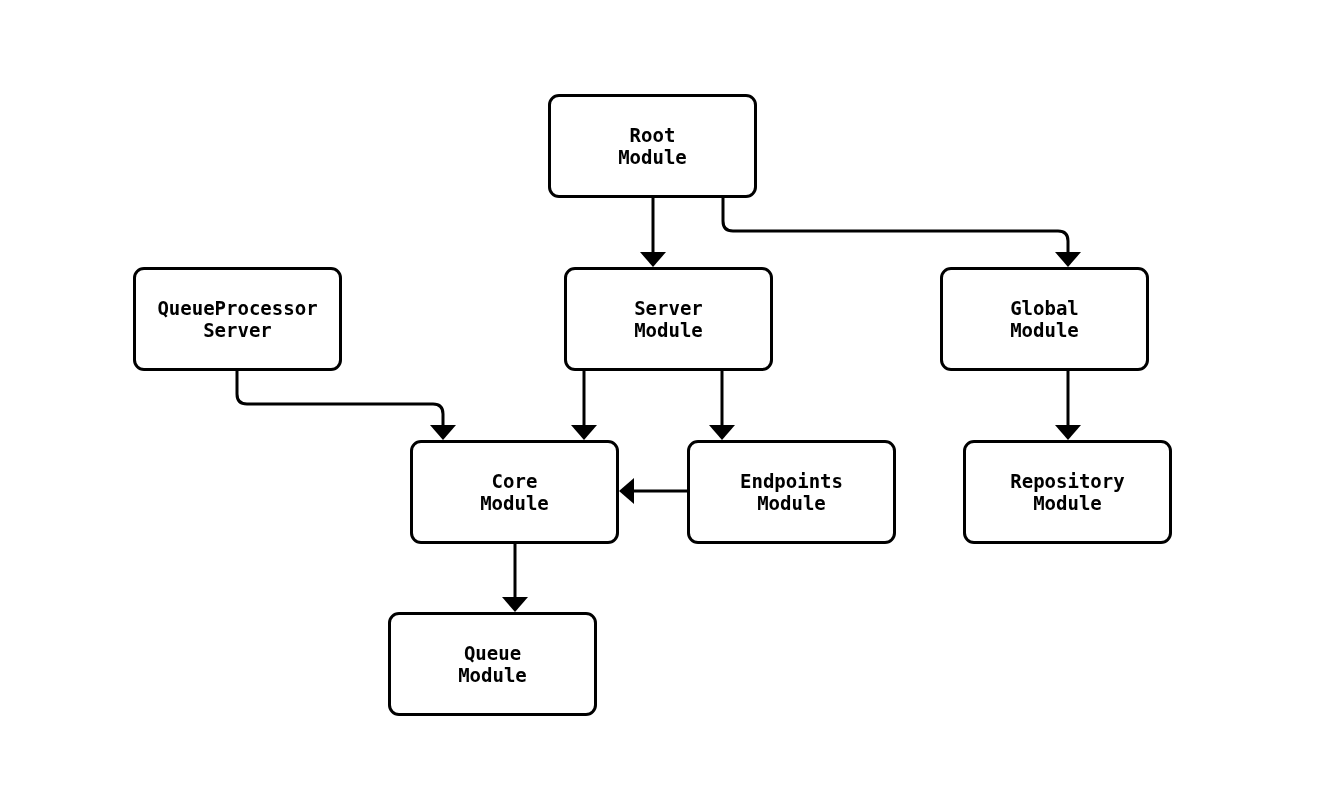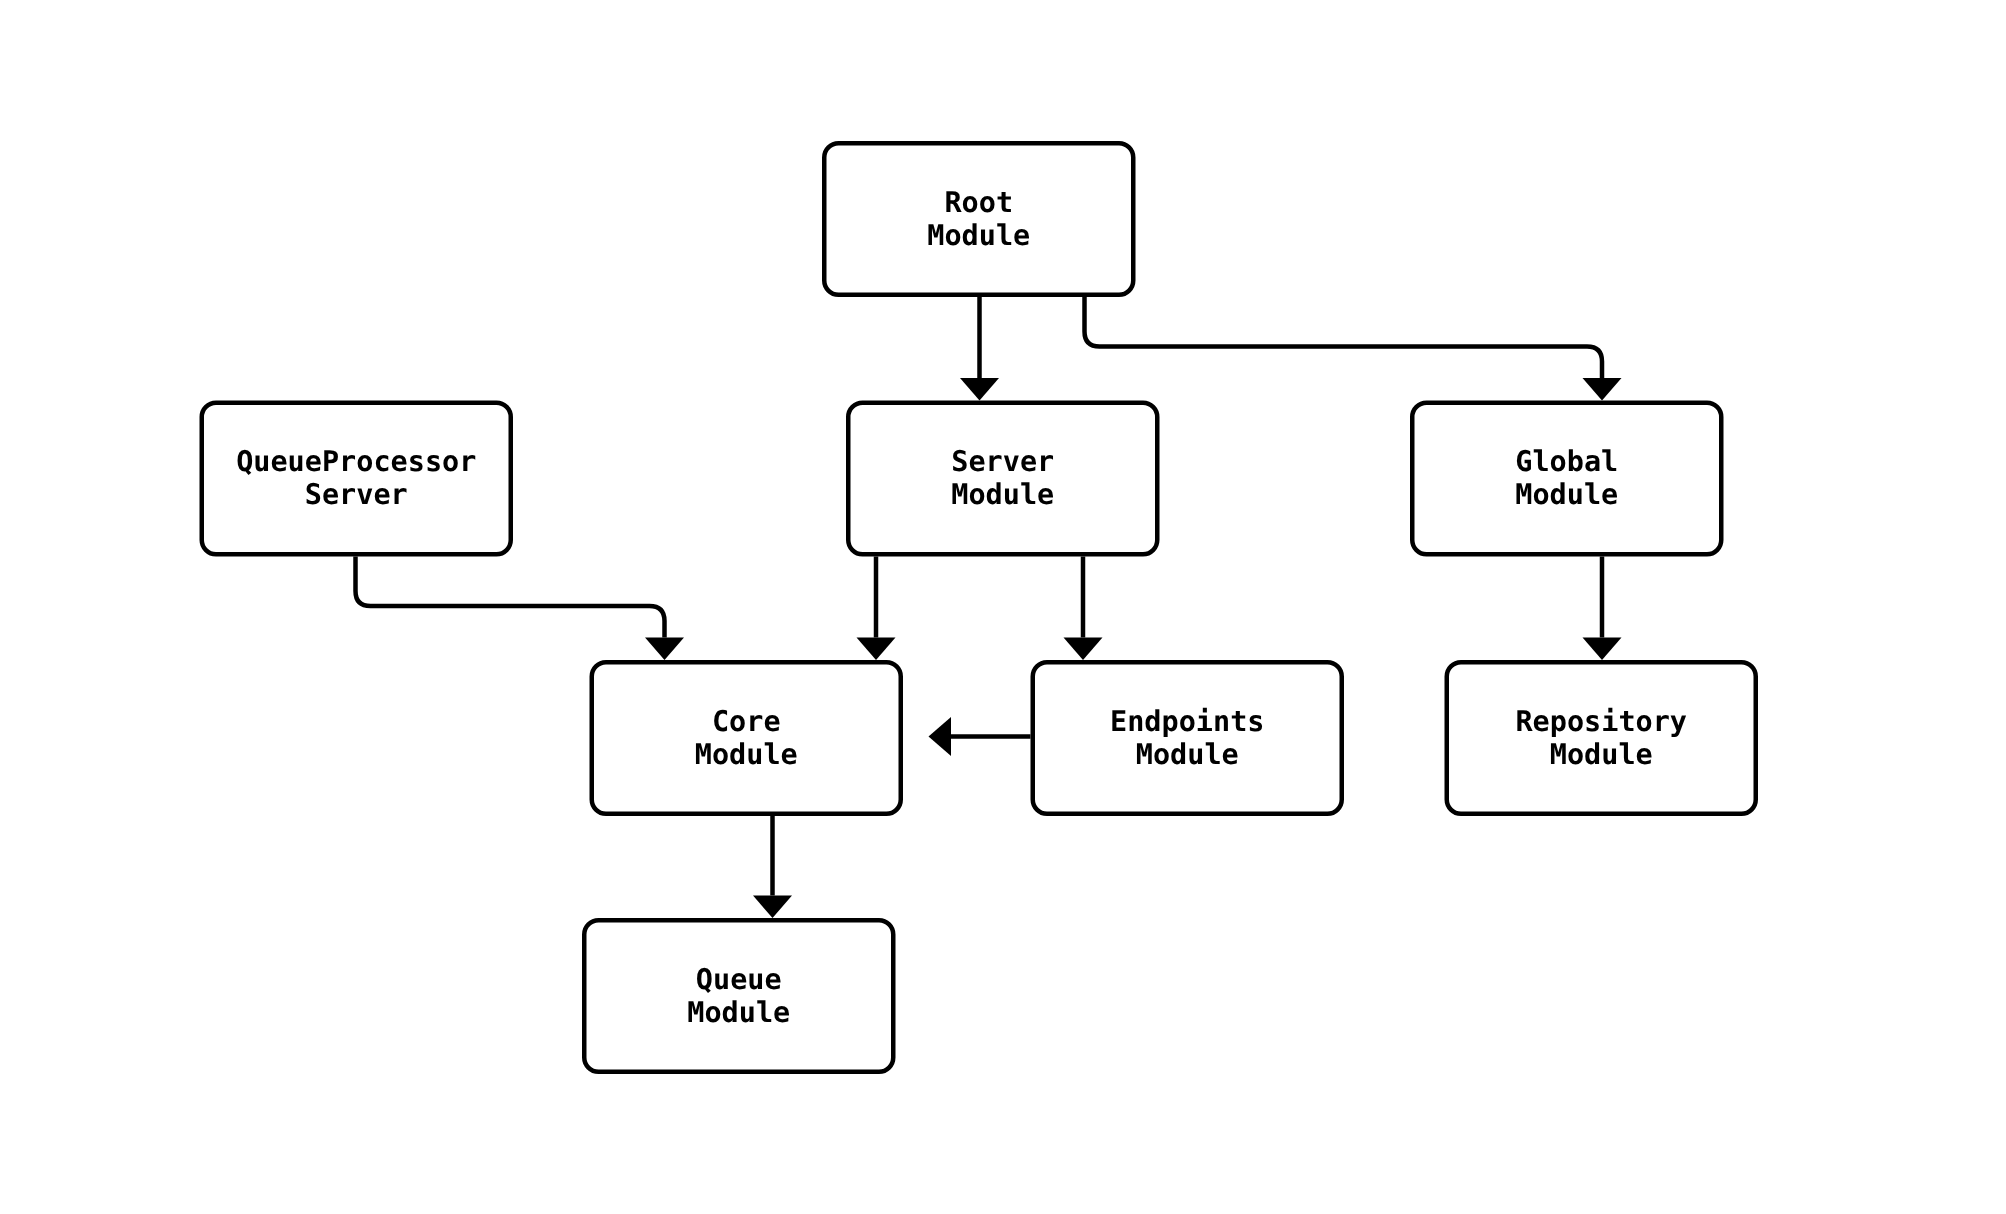--- a/index.html
+++ b/index.html
@@ -111,21 +111,21 @@
   <div class="node" style="left:524px; top:267px;margin-left:40px;">
     <span class="lbl">Server
 Module</span>
   </div>
 
   <div class="node" style="left:940px; top:267px;">
     <span class="lbl">Global
 Module</span>
   </div>
 
-  <div class="node" style="left:393px; top:440px;">
+  <div class="node" style="left:410px; top:440px;">
     <span class="lbl">Core
 Module</span>
   </div>
 
   <div class="node" style="left:687px; top:440px;">
     <span class="lbl">Endpoints
 Module</span>
   </div>
 
   <div class="node" style="left:963px; top:440px;">

